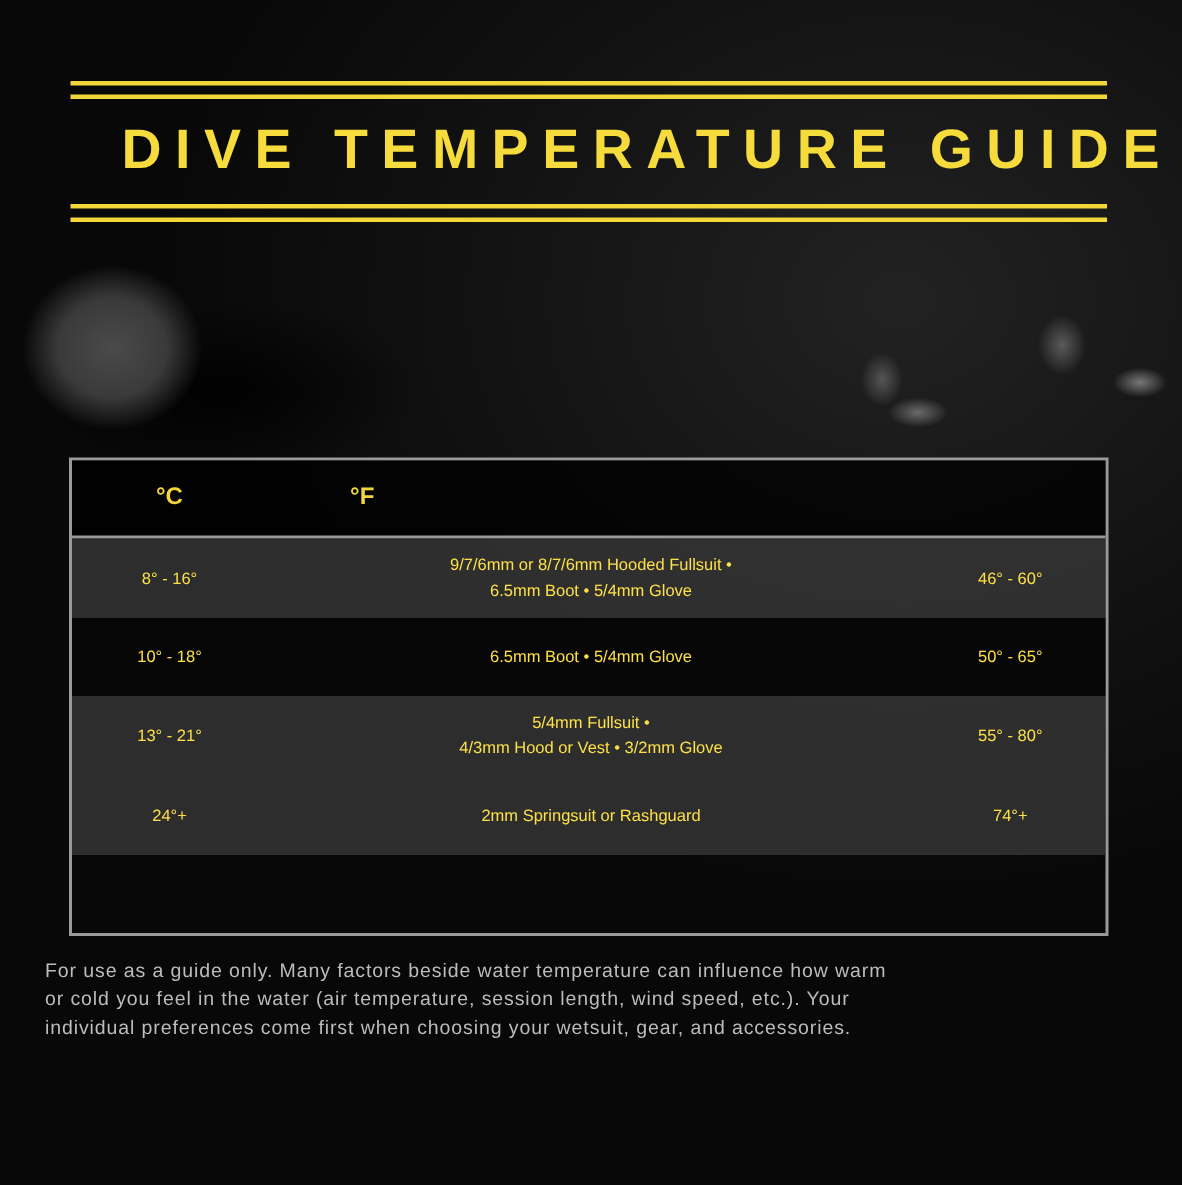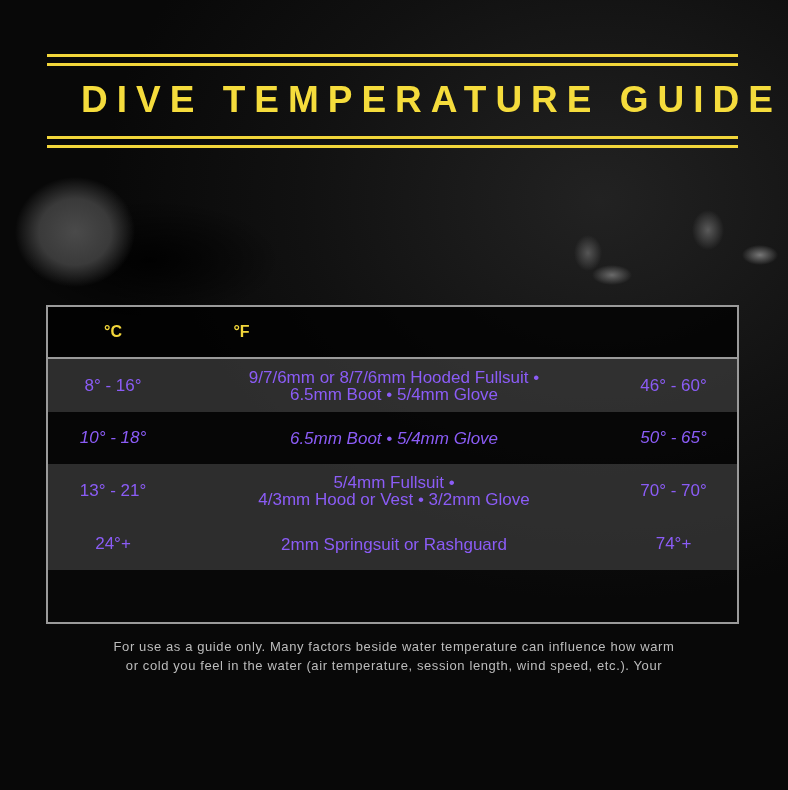--- a/index.html
+++ b/index.html
@@ -33,29 +33,29 @@
   }
   .table {
     position: absolute; left: 46px; top: 305px; width: 693px; height: 319px;
     border: 2px solid #9a9a9a; box-sizing: border-box;
   }
   .thead {
     height: 50px; border-bottom: 2px solid #9a9a9a; background: rgba(0,0,0,0.75);
     display: flex; align-items: center;
   }
   .th { color: #f2d63a; font-weight: bold; font-size: 16px; text-align: center; }
-  .row { display: flex; align-items: center; color: #8b5cf6; font-size: 17px; }
+  .row { display: flex; align-items: center; color: #fde047; font-size: 11px; }
   .row.light { background: rgba(58,58,58,0.75); }
-  .row.dark { background: rgba(6,6,6,0.88); font-style: italic; }
+  .row.dark { background: rgba(6,6,6,0.88); }
   .c1 { width: 130px; text-align: center; }
   .c2 { width: 432px; text-align: center; line-height: 17px; }
   .c3 { width: 127px; text-align: center; }
   .note {
     position: absolute; left: 30px; width: 728px; top: 637px;
-    text-align: center; color: #bcbcbc; font-size: 13px; line-height: 19px;
+    color: #bcbcbc; font-size: 13px; line-height: 19px;
     letter-spacing: 0.6px;
   }
 </style>
 </head>
 <body>
 
 <div class="bg"></div>
 
 <div class="lines top">
     <div></div>
@@ -89,29 +89,30 @@
     </div>
     <div class="c3">50° - 65°</div>
   </div>
 
   <div class="row light" style="height:54px">
     <div class="c1">13° - 21°</div>
     <div class="c2">
       <div>5/4mm Fullsuit •</div>
       <div>4/3mm Hood or Vest • 3/2mm Glove</div>
     </div>
-    <div class="c3">70° - 70°</div>
+    <div class="c3">55° - 80°</div>
   </div>
 
 
   <div class="row light" style="height:52px">
     <div class="c1">24°+</div>
     <div class="c2">
       <div>2mm Springsuit or Rashguard</div>
     </div>
     <div class="c3">74°+</div>
   </div>
 </div>
 
 <div class="note">
   <div>For use as a guide only. Many factors beside water temperature can influence how warm</div>
   <div>or cold you feel in the water (air temperature, session length, wind speed, etc.). Your</div>
+  <div>individual preferences come first when choosing your wetsuit, gear, and accessories.</div>
 </div>
 
 </body></html>

